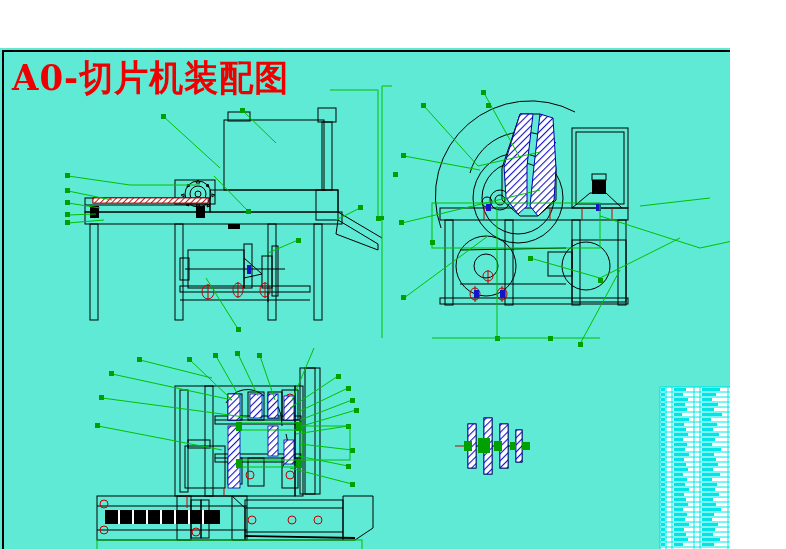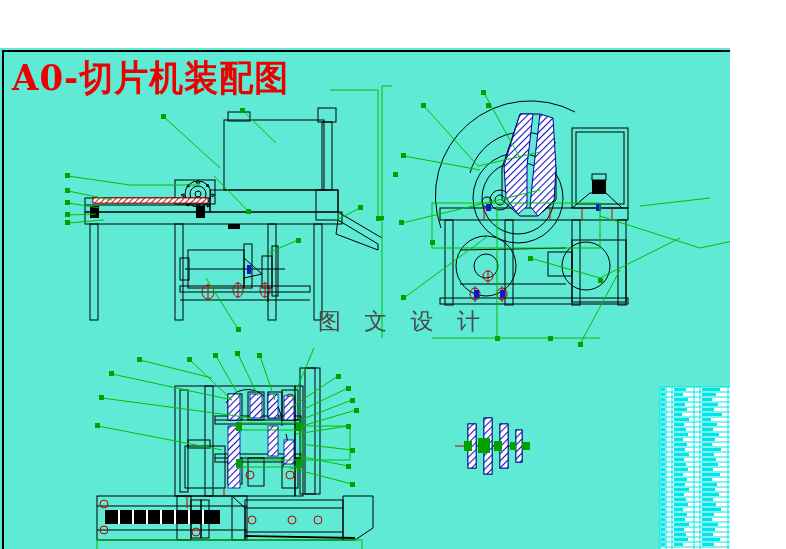--- a/index.html
+++ b/index.html
@@ -676,17 +676,16 @@
         <rect x="762" y="531" width="10" height="4"></rect>
         <rect x="763" y="537" width="8" height="4"></rect>
         <rect x="762" y="524" width="18" height="5"></rect>
         <rect x="742" y="541" width="20" height="3"></rect>
       </g>
     </g>
   </svg>
 
   <div id="drawing-title">A0-切片机装配图</div>
 
-  <div id="watermark">图 文 设 计</div>
 
   <div class="frame-outer"></div>
 
 </div>
 
 </body></html>

